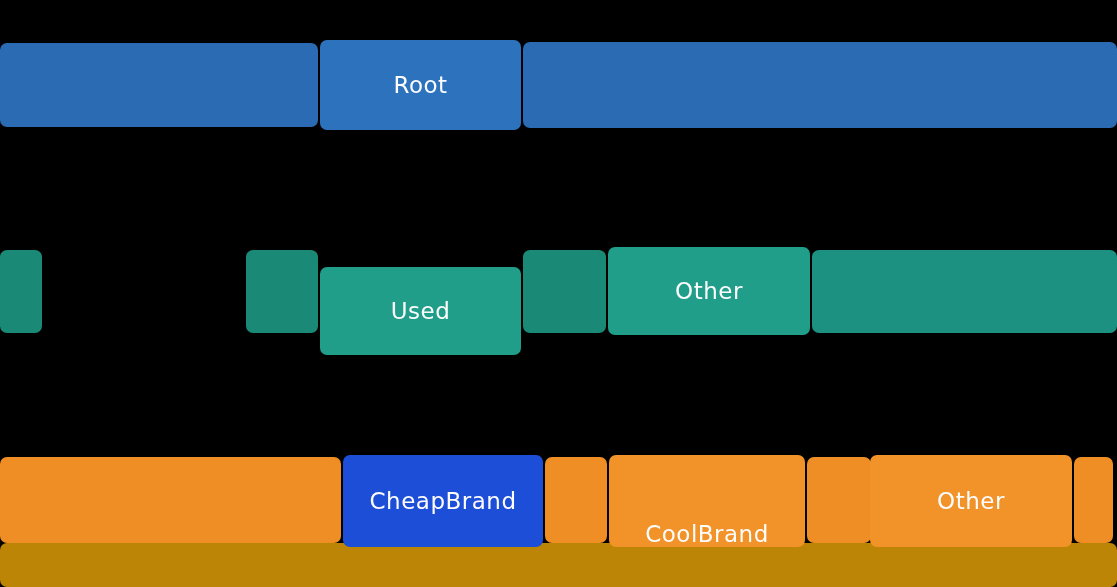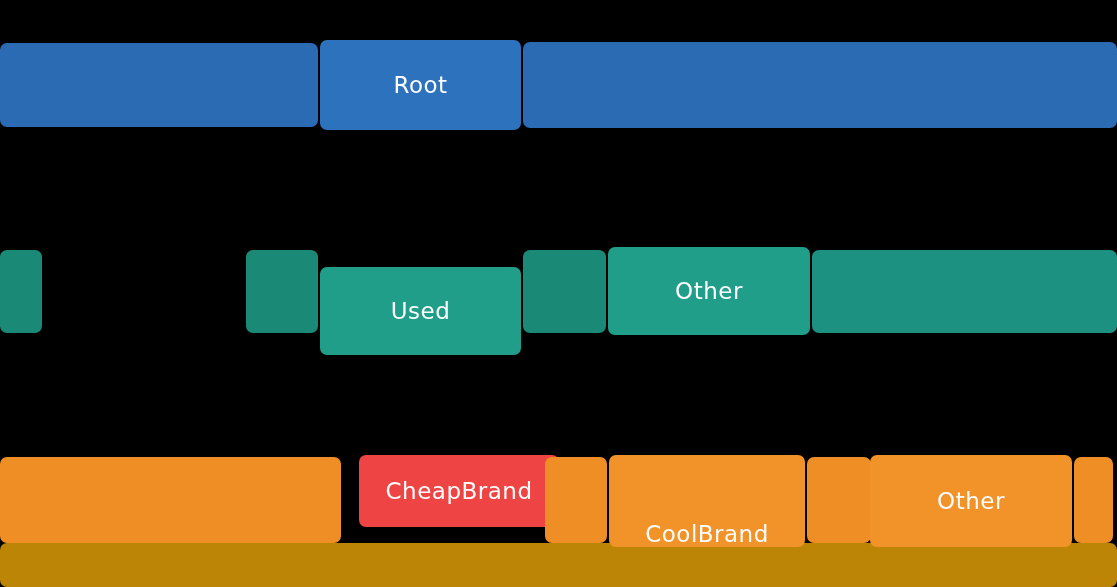--- a/index.html
+++ b/index.html
@@ -51,21 +51,21 @@
         <span class="segment-label">Used</span>
       </div>
       <div class="segment" style="left: 523px; top: 250px; width: 83px; height: 83px; background: rgb(26, 138, 119);"></div>
       <div class="segment" style="left: 608px; top: 247px; width: 202px; height: 88px; background: rgb(32, 158, 137);">
         <span class="segment-label">Other</span>
       </div>
       <div class="segment" style="left: 812px; top: 250px; width: 305px; height: 83px; background: rgb(29, 145, 129);"></div>
     </div>
     <div class="row" style="z-index: 2;">
       <div class="segment" style="left: 0px; top: 457px; width: 341px; height: 86px; background: rgb(238, 142, 36);"></div>
-      <div class="segment" style="left: 343px; top: 455px; width: 200px; height: 72px; background: #ef4444; margin-left: 16px;">
+      <div class="segment" style="left: 343px; top: 455px; width: 200px; height: 92px; background: #1d4ed8;">
         <span class="segment-label">CheapBrand</span>
       </div>
       <div class="segment" style="left: 545px; top: 457px; width: 62px; height: 86px; background: rgb(238, 142, 36);"></div>
       <div class="segment" style="left: 609px; top: 455px; width: 196px; height: 92px; background: rgb(241, 147, 41); align-items: flex-end;">
         <span class="segment-label">CoolBrand</span>
       </div>
       <div class="segment" style="left: 807px; top: 457px; width: 64px; height: 86px; background: rgb(238, 142, 36);"></div>
       <div class="segment" style="left: 870px; top: 455px; width: 202px; height: 92px; background: rgb(241, 147, 41);">
         <span class="segment-label">Other</span>
       </div>

